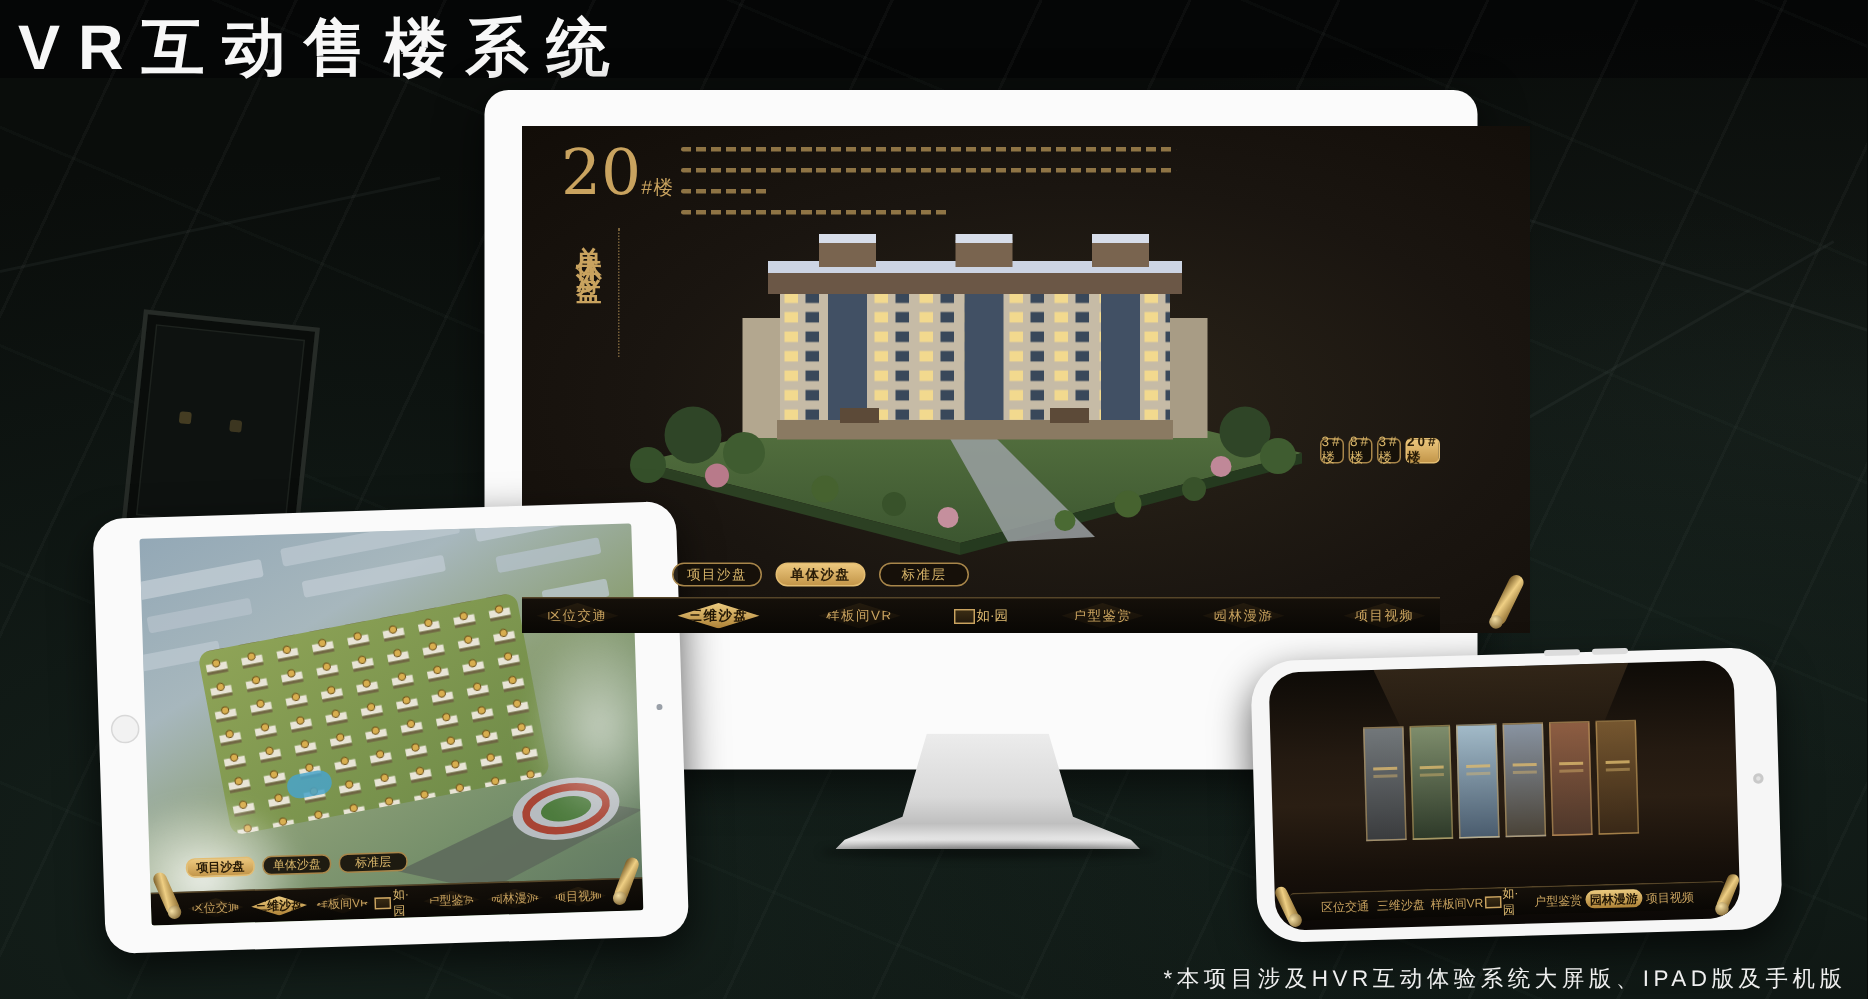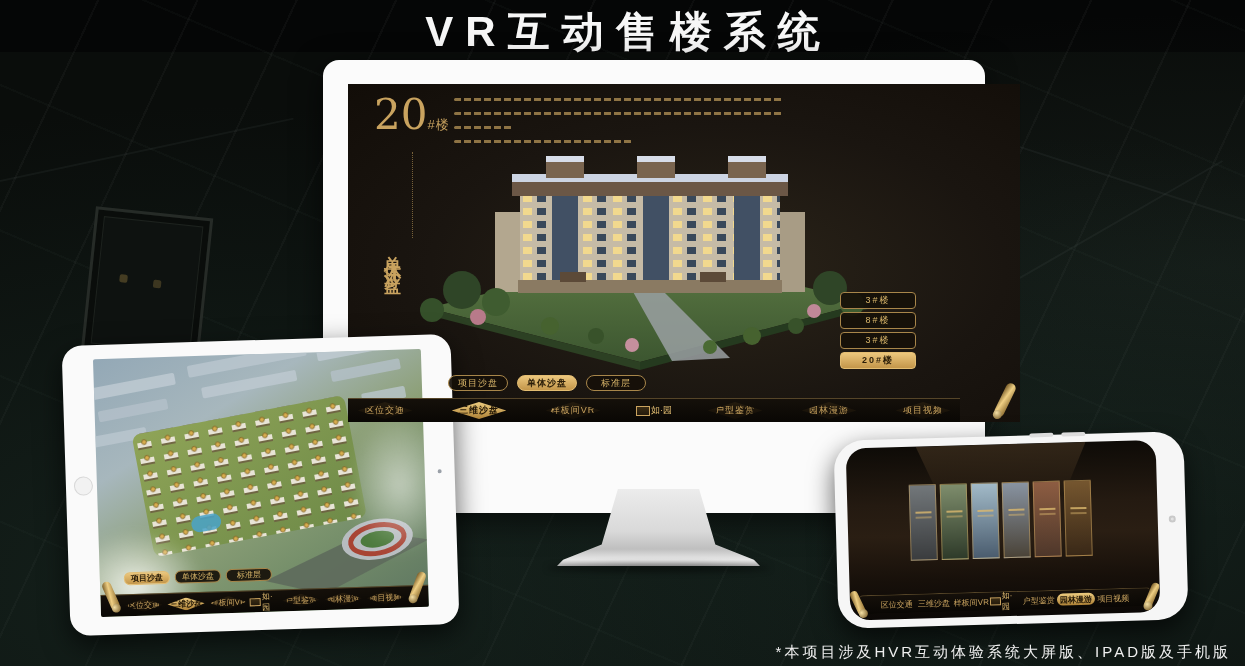--- a/index.html
+++ b/index.html
@@ -17,21 +17,21 @@
       repeating-linear-gradient(23deg, transparent 0 132px, rgba(190,235,215,.022) 132px 134px),
       linear-gradient(#050606 0 52px, #0a0d0b 52px);
   }
   .bg-plaque{left:88px;top:212px;width:112px;height:140px;transform:rotate(6deg);
     border:3px solid #262b27;background:#0e1210;box-shadow:inset 0 0 0 6px #0a0d0b, inset 0 0 0 7px #1d221e;}
   .bg-plaque::after{content:"";position:absolute;left:28px;top:62px;width:8px;height:8px;
     border-radius:2px;background:rgba(170,140,70,.35);box-shadow:34px 2px 0 rgba(170,140,70,.3);}
   .bg-road{height:2px;background:rgba(200,220,210,.05);transform-origin:left;}
 
   
-  .title{top:4px;left:0;right:0;text-align:center;color:#f7f7f7;font-size:42px;
+  .title{top:4px;left:0;right:0;color:#f7f7f7;font-size:42px;
     font-weight:bold;letter-spacing:12px;padding-left:12px;}
   .footnote{right:14px;bottom:4px;color:#efefef;font-size:15px;letter-spacing:3px;}
 
   
   .dmd{display:flex;align-items:center;justify-content:center;color:#c9a35f;
     background:linear-gradient(#241b0e,#120d06);
     clip-path:polygon(6% 50%,50% 0,94% 50%,50% 100%);}
   .dmd.active{background:linear-gradient(#eccb7f,#ad8136);color:#211605;font-weight:bold;}
   .pill{display:flex;align-items:center;justify-content:center;border:1px solid #a8864a;
     border-radius:8px;background:rgba(22,16,9,.92);color:#d9b66a;}
@@ -41,38 +41,38 @@
   .scroll-h{border-radius:5px;background:linear-gradient(100deg,#6e5220 0%,#efcf84 45%,#8a6a2e 100%);}
   .scroll-h::after{content:"";position:absolute;bottom:-3px;left:0;width:9px;height:9px;border-radius:50%;
     background:radial-gradient(circle at 35% 35%,#f4dfa4,#6b4f1d);}
   .navbar{display:flex;align-items:center;justify-content:space-between;
     background:linear-gradient(#15100a,#090704);border-top:1px solid rgba(201,163,95,.4);}
 
   
   .monitor{left:323px;top:60px;width:662px;height:453px;border-radius:16px;background:#fbfbfb;
     box-shadow:0 8px 30px rgba(0,0,0,.6);}
   .m-screen{left:25px;top:24px;width:672px;height:338px;overflow:hidden;background:
-    radial-gradient(ellipse at 55% 55%, #2b2419 0%, #1a1510 55%, #120d08 100%); text-align: right;}
+    radial-gradient(ellipse at 55% 55%, #2b2419 0%, #1a1510 55%, #120d08 100%);}
   .m-stand{left:234px;top:453px;width:203px;height:77px;
     clip-path:polygon(30% 0,70% 0,78% 72%,97% 92%,100% 100%,0 100%,3% 92%,22% 72%);
     background:linear-gradient(180deg,#ececec 0%,#d9d9d9 55%,#bfbfbf 78%,#e9e9e9 92%,#c7c7c7 100%);}
   .m-base-shadow{left:224px;top:528px;width:223px;height:8px;border-radius:50%;background:rgba(0,0,0,.45);filter:blur(3px);}
 
   
   .m-num{left:26px;top:10px;color:#c9a35f;font-family:"DejaVu Serif",serif;font-size:42px;line-height:1;}
   .m-num small{font-size:13px;font-family:"Liberation Sans",sans-serif;letter-spacing:1px;}
   .m-sub{left:33px;top:66px;height:120px;writing-mode:vertical-rl;color:#c9a35f;
     font-size:17px;letter-spacing:7px;font-weight:bold;}
   .m-sub-line{left:64px;top:68px;height:86px;border-left:1px dotted rgba(201,163,95,.55);}
   .m-para{left:106px;top:14px;width:340px;}
   .m-para div{height:3px;margin-bottom:11px;border-radius:2px;
     background:repeating-linear-gradient(90deg,rgba(206,168,98,.65) 0 7px,transparent 7px 10px);}
   .m-para .l3{width:58px;} .m-para .l4{width:178px;} .m-para .l1,.m-para .l2{width:330px;}
   .m-stage{left:52px;top:56px;width:480px;height:240px;}
-  .m-floors{left:492px;top:208px;width:76px;display:flex;flex-direction:column;gap:3px;z-index:4;}
+  .m-floors{left:532px;top:208px;width:76px;display:flex;flex-direction:row;gap:3px;z-index:4;}
   .m-floors .pill{height:15px;font-size:9px;letter-spacing:2px;border-radius:4px;}
   .m-tabs{left:100px;top:291px;display:flex;gap:9px;z-index:4;}
   .m-tabs .pill{width:58px;height:14px;font-size:9px;letter-spacing:1px;}
   .m-nav{left:0;bottom:0;width:612px;height:24px;padding:0 6px;box-sizing:border-box;z-index:3;}
   .m-nav .dmd{width:62px;height:17px;font-size:9px;letter-spacing:1px;}
   .m-nav .logo-box{font-size:9px;}
   .m-nav .seal{width:12px;height:8px;}
   .m-scroll{right:10px;bottom:4px;width:10px;height:36px;transform:rotate(26deg);z-index:5;}
 
   

